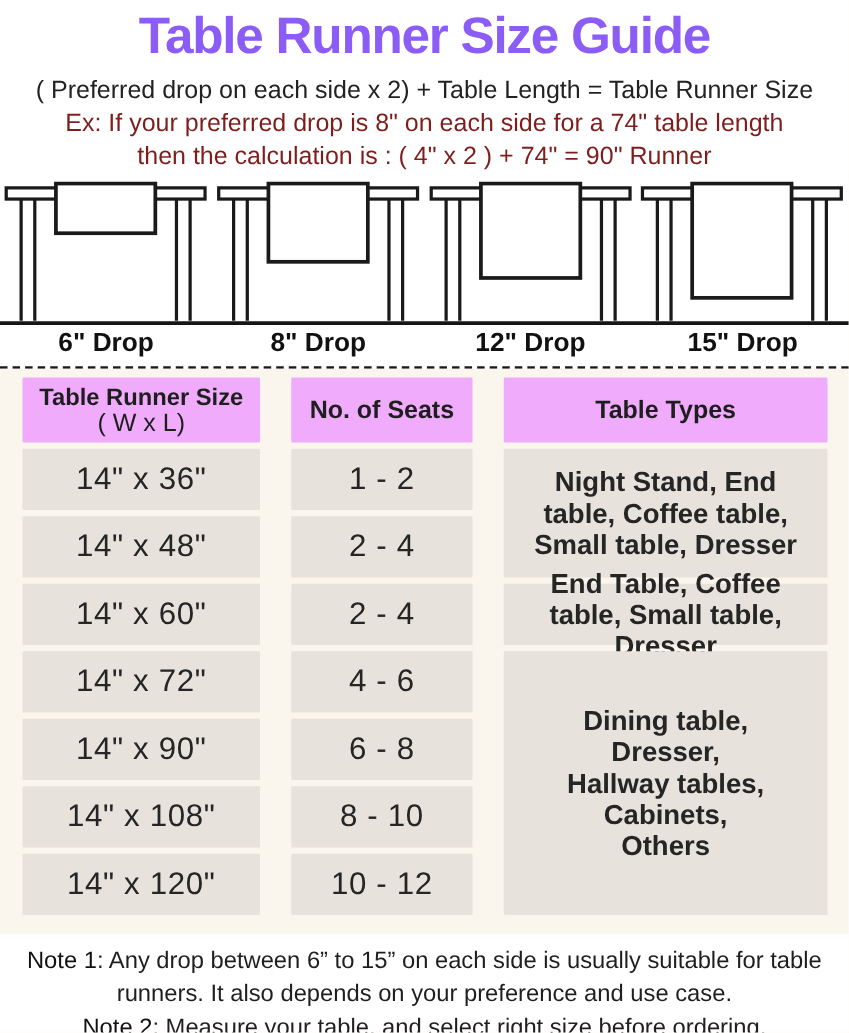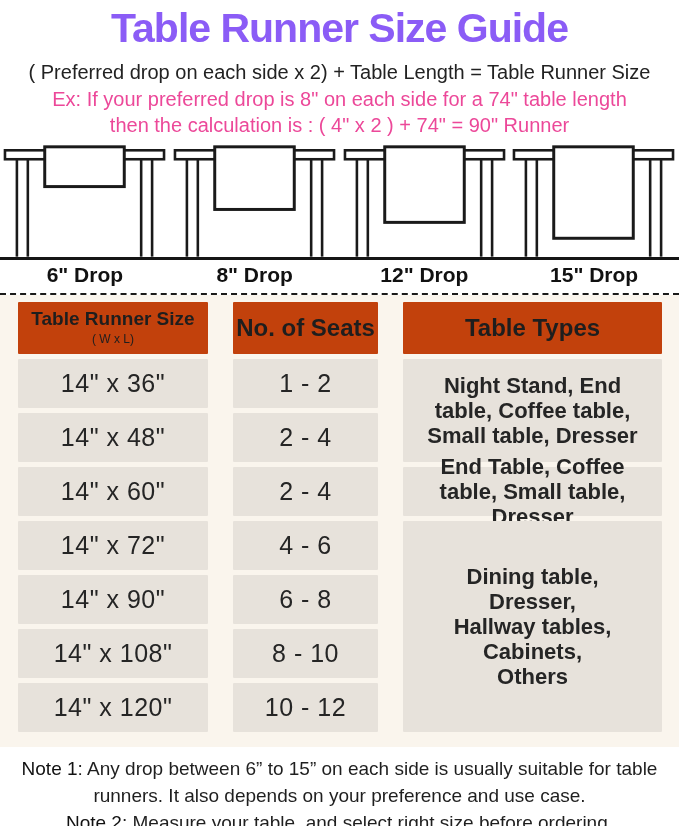--- a/index.html
+++ b/index.html
@@ -14,21 +14,21 @@
   
   .hero { text-align: center; padding-top: 5px; background: #ffffff; }
   .hero h1 {
     font-size: 41px;
     font-weight: 700;
     letter-spacing: -1px;
     color: #8b5cf6;
     margin-bottom: 7px;
   }
   .formula { font-size: 20px; line-height: 27px; color: #222222; }
-  .example { font-size: 20px; line-height: 26px; color: #ec4899; }
+  .example { font-size: 20px; line-height: 26px; color: #7f1d1d; }
 
   
   .illustrations {
     display: flex;
     width: 679px;
     margin-top: 7px;
     border-bottom: 3px solid #151515;
     background: #ffffff;
   }
   .illustrations figure { width: 169.75px; height: 112px; }
@@ -57,25 +57,25 @@
     column-gap: 25px;
   }
   .hdr, .cell {
     display: flex;
     flex-direction: column;
     align-items: center;
     justify-content: center;
     text-align: center;
     border-radius: 1px;
   }
-  .hdr { background: #c2410c; color: #1e1e1e; }
+  .hdr { background: #f0abfc; color: #1e1e1e; }
   .cell { background: #e7e2db; color: #252525; }
   .hdr .h-main { font-size: 19px; font-weight: 700; line-height: 22px; }
-  .hdr .h-sub  { font-size: 12px; font-weight: 400; line-height: 19px; }
-  .hdr.single  { font-size: 24px; font-weight: 700; }
+  .hdr .h-sub  { font-size: 20px; font-weight: 400; line-height: 19px; }
+  .hdr.single  { font-size: 20px; font-weight: 700; }
   .cell.num { font-size: 25px; font-weight: 400; letter-spacing: 0.5px; }
   .cell.types { font-size: 22px; font-weight: 700; line-height: 25px; padding: 4px 10px; }
   .cell.types .t-text { max-width: 212px; }
   .cell.types.wide .t-text { max-width: 218px; }
   .cell.types.tall .t-text { max-width: 168px; }
 
   
   .notes { background: #ffffff; text-align: center; padding: 8px 8px 0 8px; }
   .notes p { font-size: 19px; line-height: 27px; color: #1f1f1f; }
   .notes b { font-weight: 400; color: #111111; }

